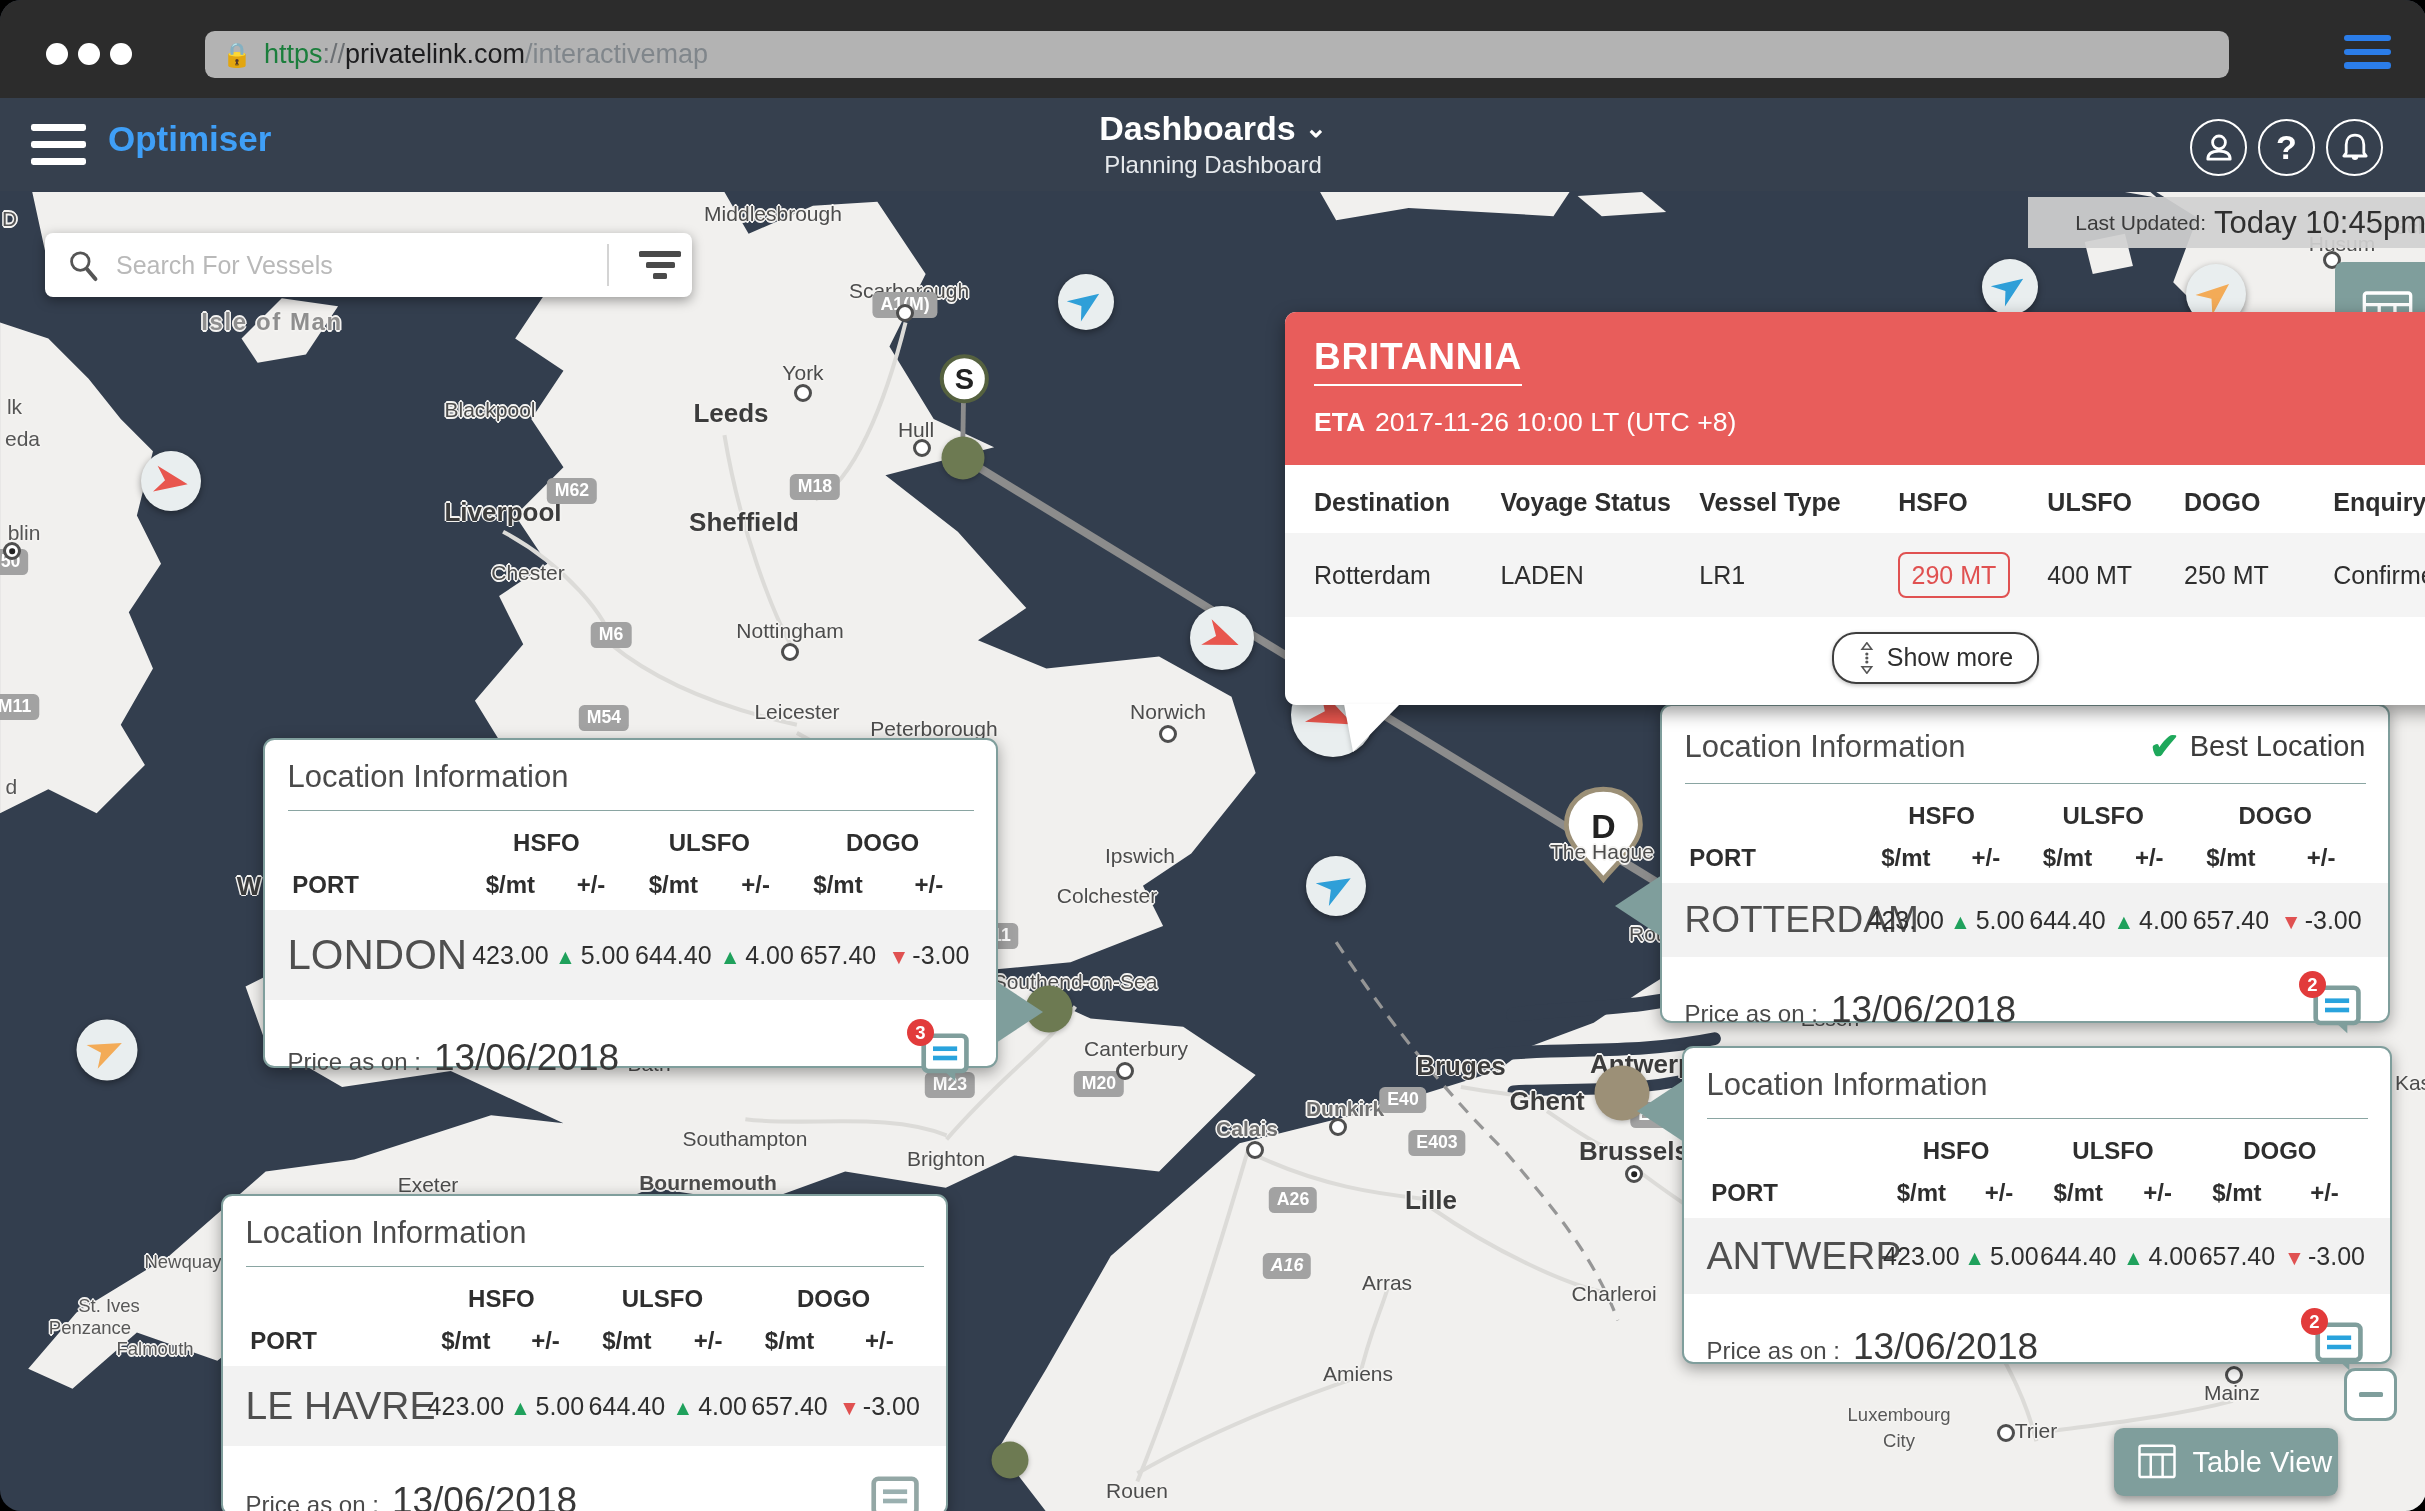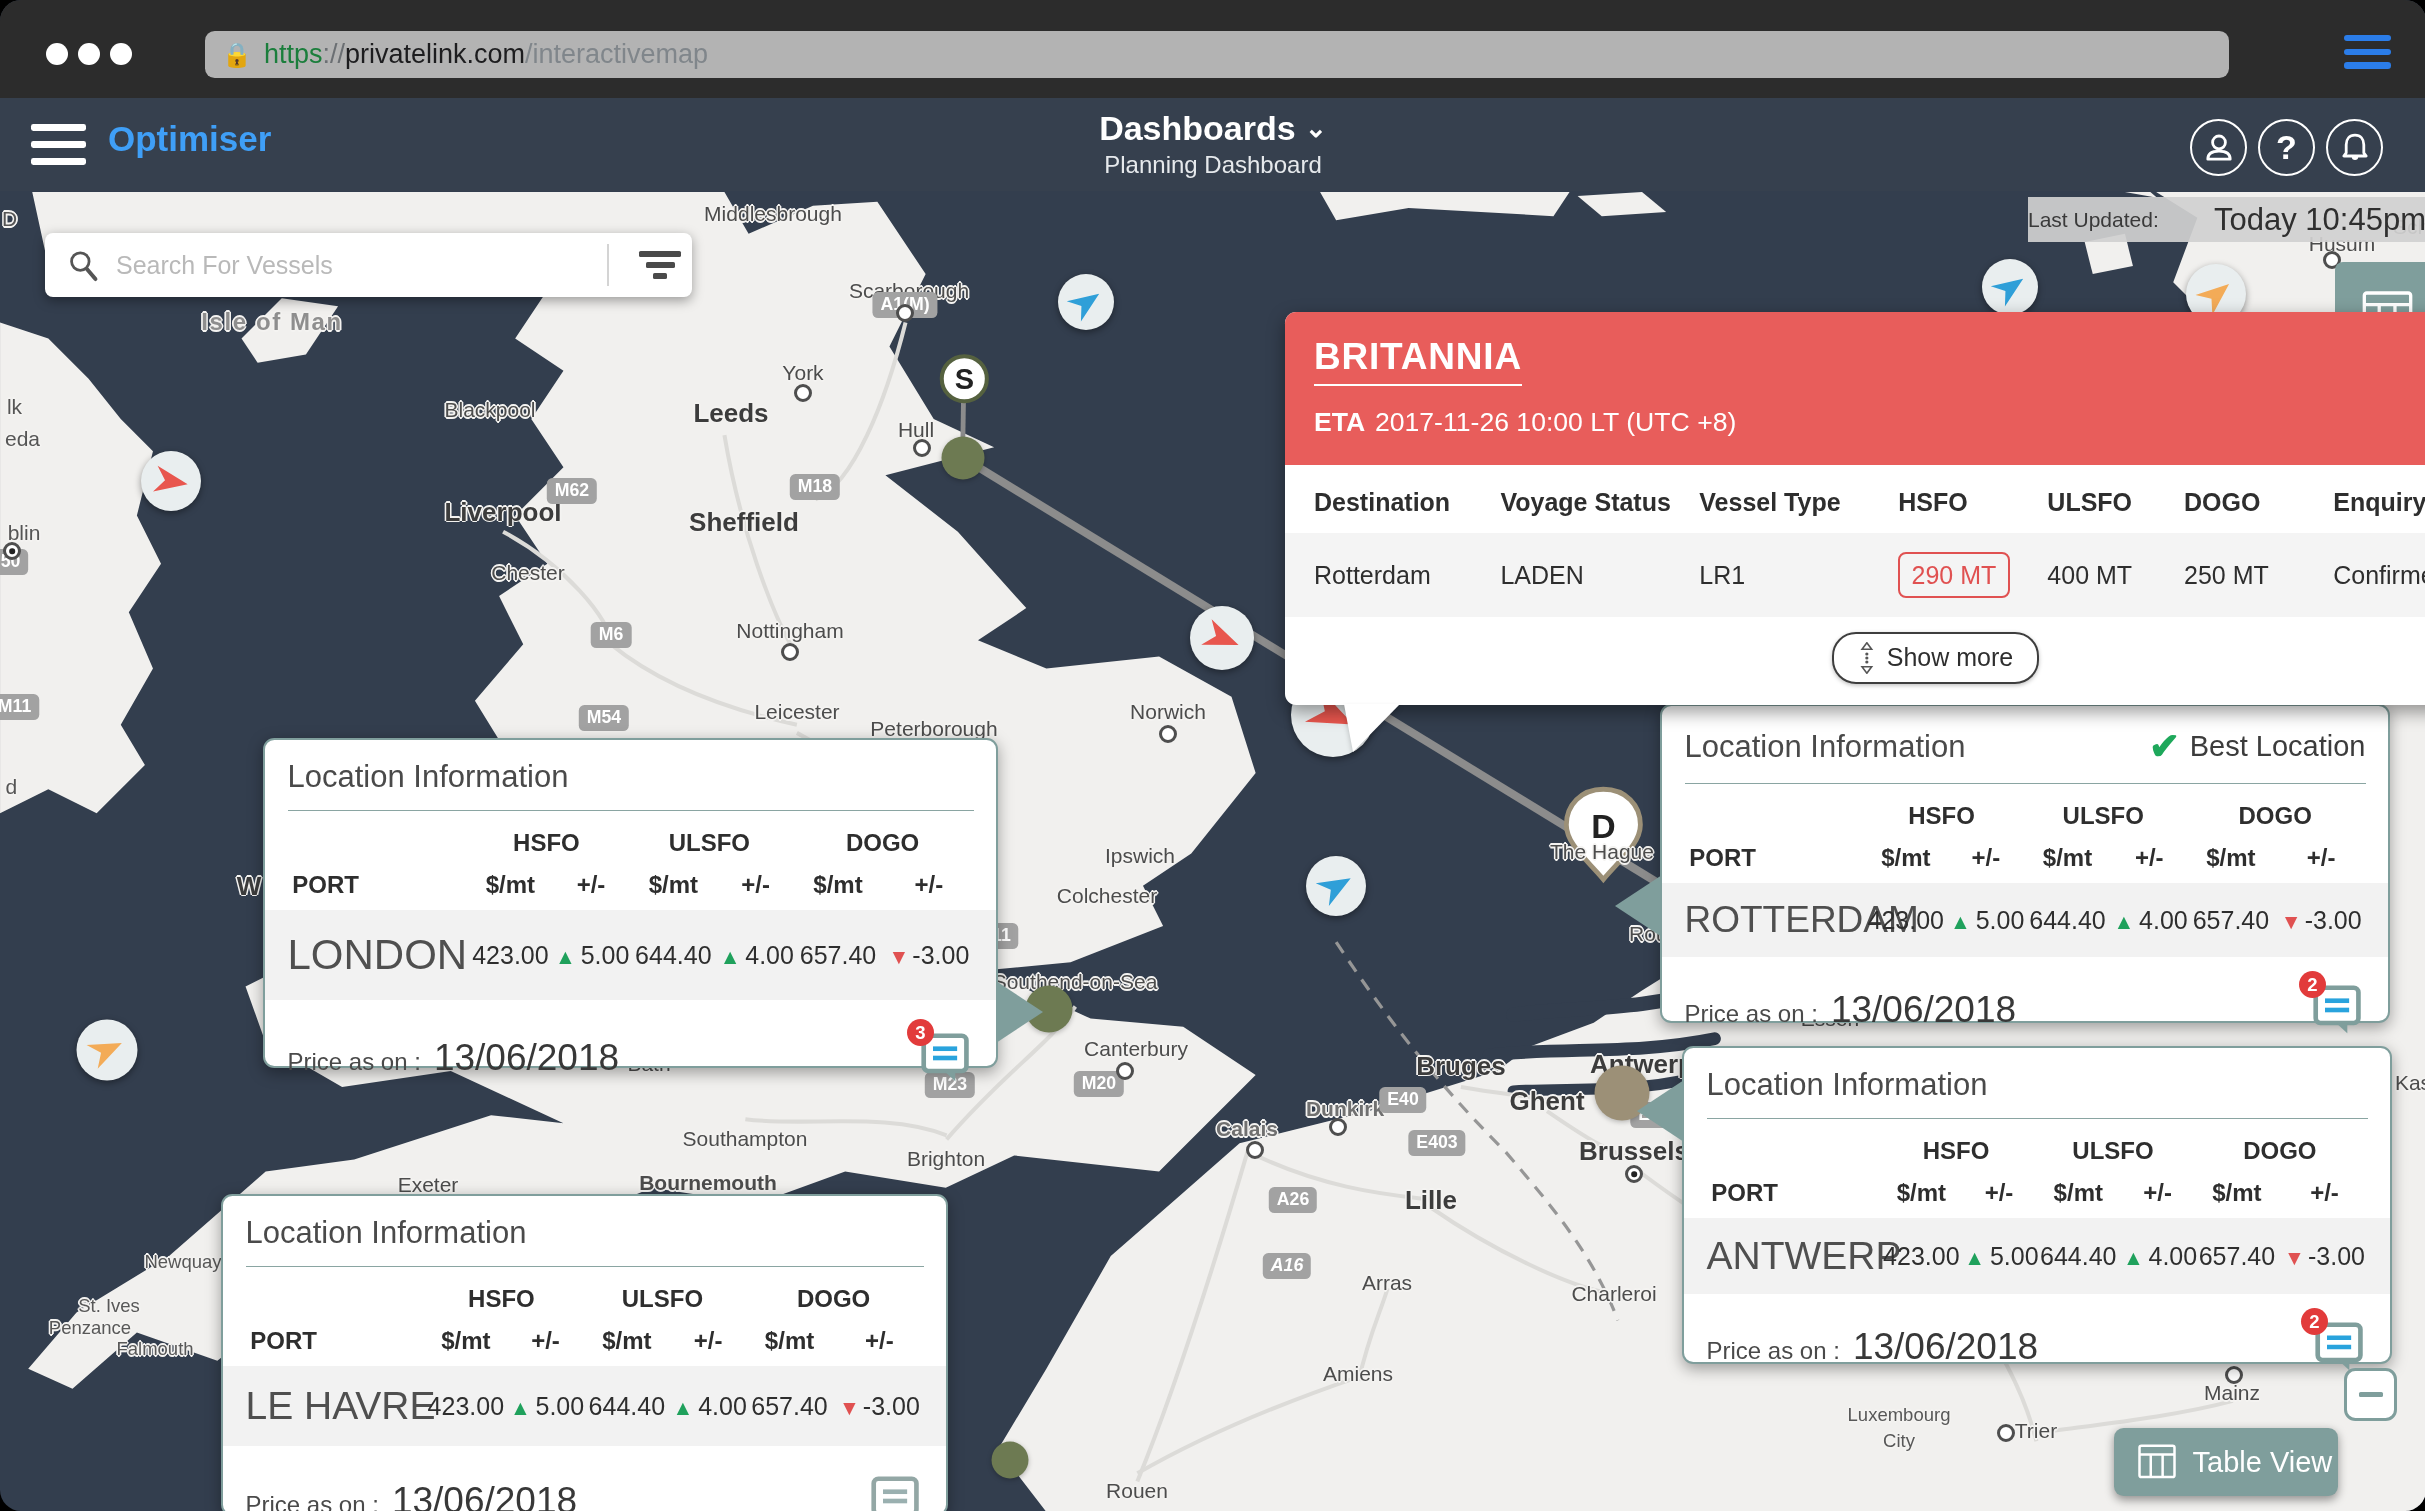--- a/index.html
+++ b/index.html
@@ -49,21 +49,21 @@
   
   #searchbox{position:absolute;left:45px;top:233px;width:647px;height:64px;background:#fff;border-radius:8px;box-shadow:0 3.2px 11.3px rgba(0,0,0,.35);display:flex;align-items:center;z-index:25;}
   #searchbox input{flex:1;border:none;outline:none;font-size:25px;color:#a16207;margin-left:13px;font-family:"Liberation Sans",sans-serif;}
   #searchbox input::placeholder{color:#b9b9b9;}
   #search-glyph{margin-left:21px;}
   #search-div{width:1.6px;height:42px;background:#d4d4d4;margin:0 19.3px 0 8px;}
   #filter-ic{width:64px;height:100%;display:flex;flex-direction:column;align-items:center;justify-content:center;cursor:pointer;}
   #filter-ic i{display:block;background:#4a4a4a;height:6.4px;border-radius:1.6px;margin:2.4px 0;}
 
   
-  #lastupd{position:absolute;right:0;top:197px;width:398px;height:45px;background:rgba(208,208,208,.92);display:flex;align-items:center;justify-content:space-between;z-index:25;}
+  #lastupd{position:absolute;right:0;top:197px;width:398px;height:51px;background:rgba(208,208,208,.92);display:flex;align-items:center;justify-content:flex-end;z-index:25;}
   #lastupd .l1{font-size:21px;color:#3a3a3a;margin-right:8px;}
   #lastupd .l2{font-size:31px;color:#2f2f2f;}
 
   
   #grid-btn{position:absolute;left:2335px;top:262px;width:100px;height:105px;background:#7f9e9c;border-radius:8px;z-index:5;display:flex;align-items:center;padding-left:26px;box-sizing:border-box;cursor:pointer;}
   #zoom-out{position:absolute;left:2344px;top:1368px;width:53px;height:53px;background:#fff;border:3.2px solid #7f9e9c;border-radius:11.3px;box-sizing:border-box;z-index:18;display:flex;align-items:center;justify-content:center;cursor:pointer;}
   #zoom-out span{display:block;width:24px;height:5.6px;background:#7f9e9c;border-radius:1.6px;}
   #tableview{position:absolute;left:2114px;top:1428px;width:224px;height:68px;background:#7f9e9c;border-radius:9.7px;box-shadow:0 3.2px 9.7px rgba(0,0,0,.4);display:flex;align-items:center;z-index:18;cursor:pointer;}
   #tableview svg{margin-left:22.5px;}
   #tableview .lbl{color:#fff;font-size:29px;margin-left:16px;}

